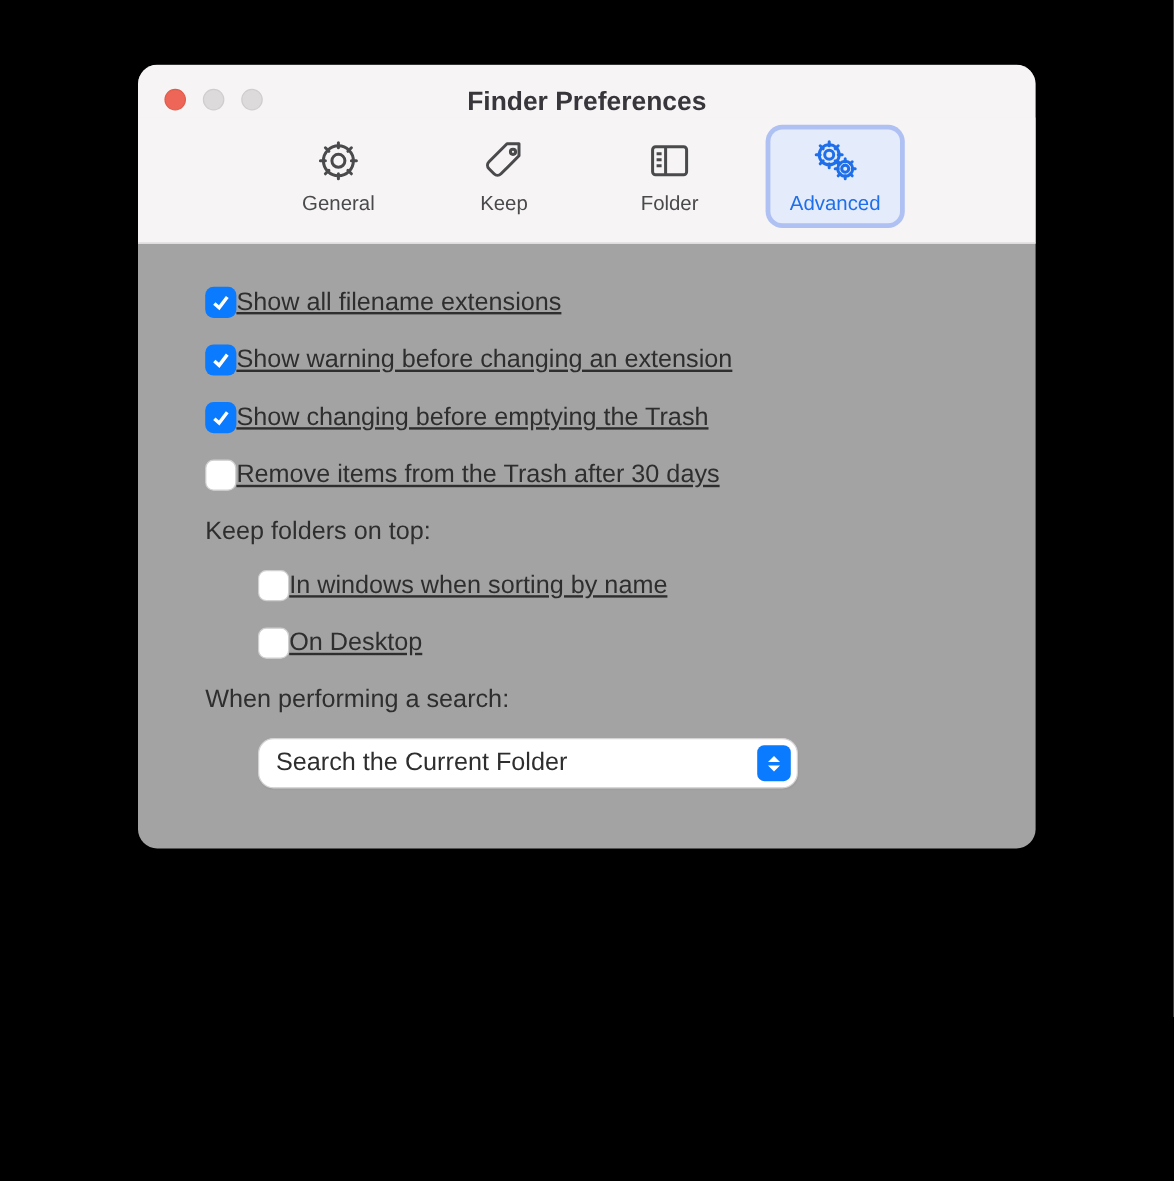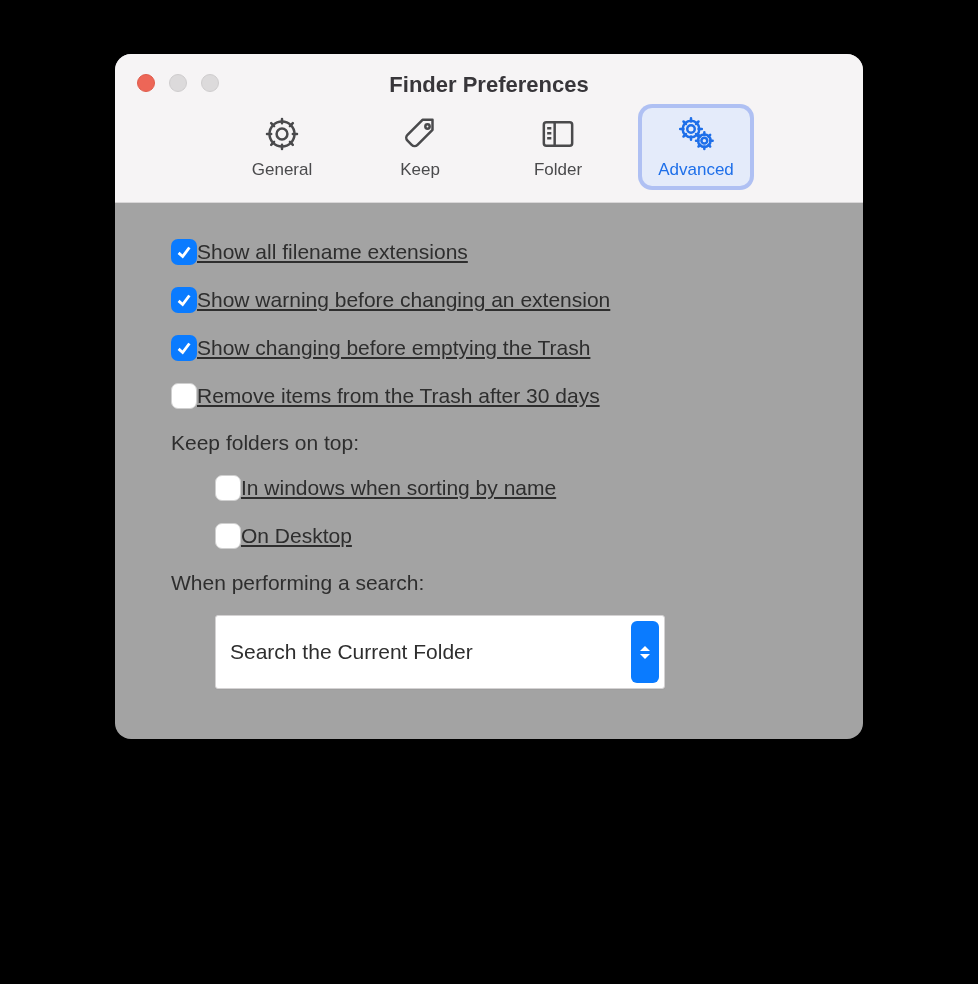--- a/index.html
+++ b/index.html
@@ -89,22 +89,22 @@
     display:flex;align-items:center;justify-content:center;
   }
   .chk.off{border:1.5px solid #cfcfcf;background:#fff;}
   .chk.on{background:#0a7bff;}
   .chk.on svg{width:18px;height:18px;stroke:#fff;stroke-width:3.2;fill:none;}
   
   .popup-row{margin-left:44px;margin-top:4px;}
   .popup{
     position:relative;
     width:420px;height:40px;
-    background:#fff;border:1px solid #d4d2d3;border-radius:3px;
-    display:flex;align-items:center;padding:16px 14px;
+    background:#fff;border:1px solid #d4d2d3;border-radius:13px;
+    display:flex;align-items:center;padding:0 14px;
     font-size:21px;color:#2e2e2e;
     box-shadow:0 1px 1px rgba(0,0,0,.03);
   }
   .popup .arrows{
     position:absolute;right:5px;top:5px;bottom:5px;width:28px;
     background:#0a7bff;border-radius:6px;
     display:flex;flex-direction:column;align-items:center;justify-content:center;gap:1px;
   }
   .popup .arrows svg{width:12px;height:8px;fill:#fff;}
 </style>

